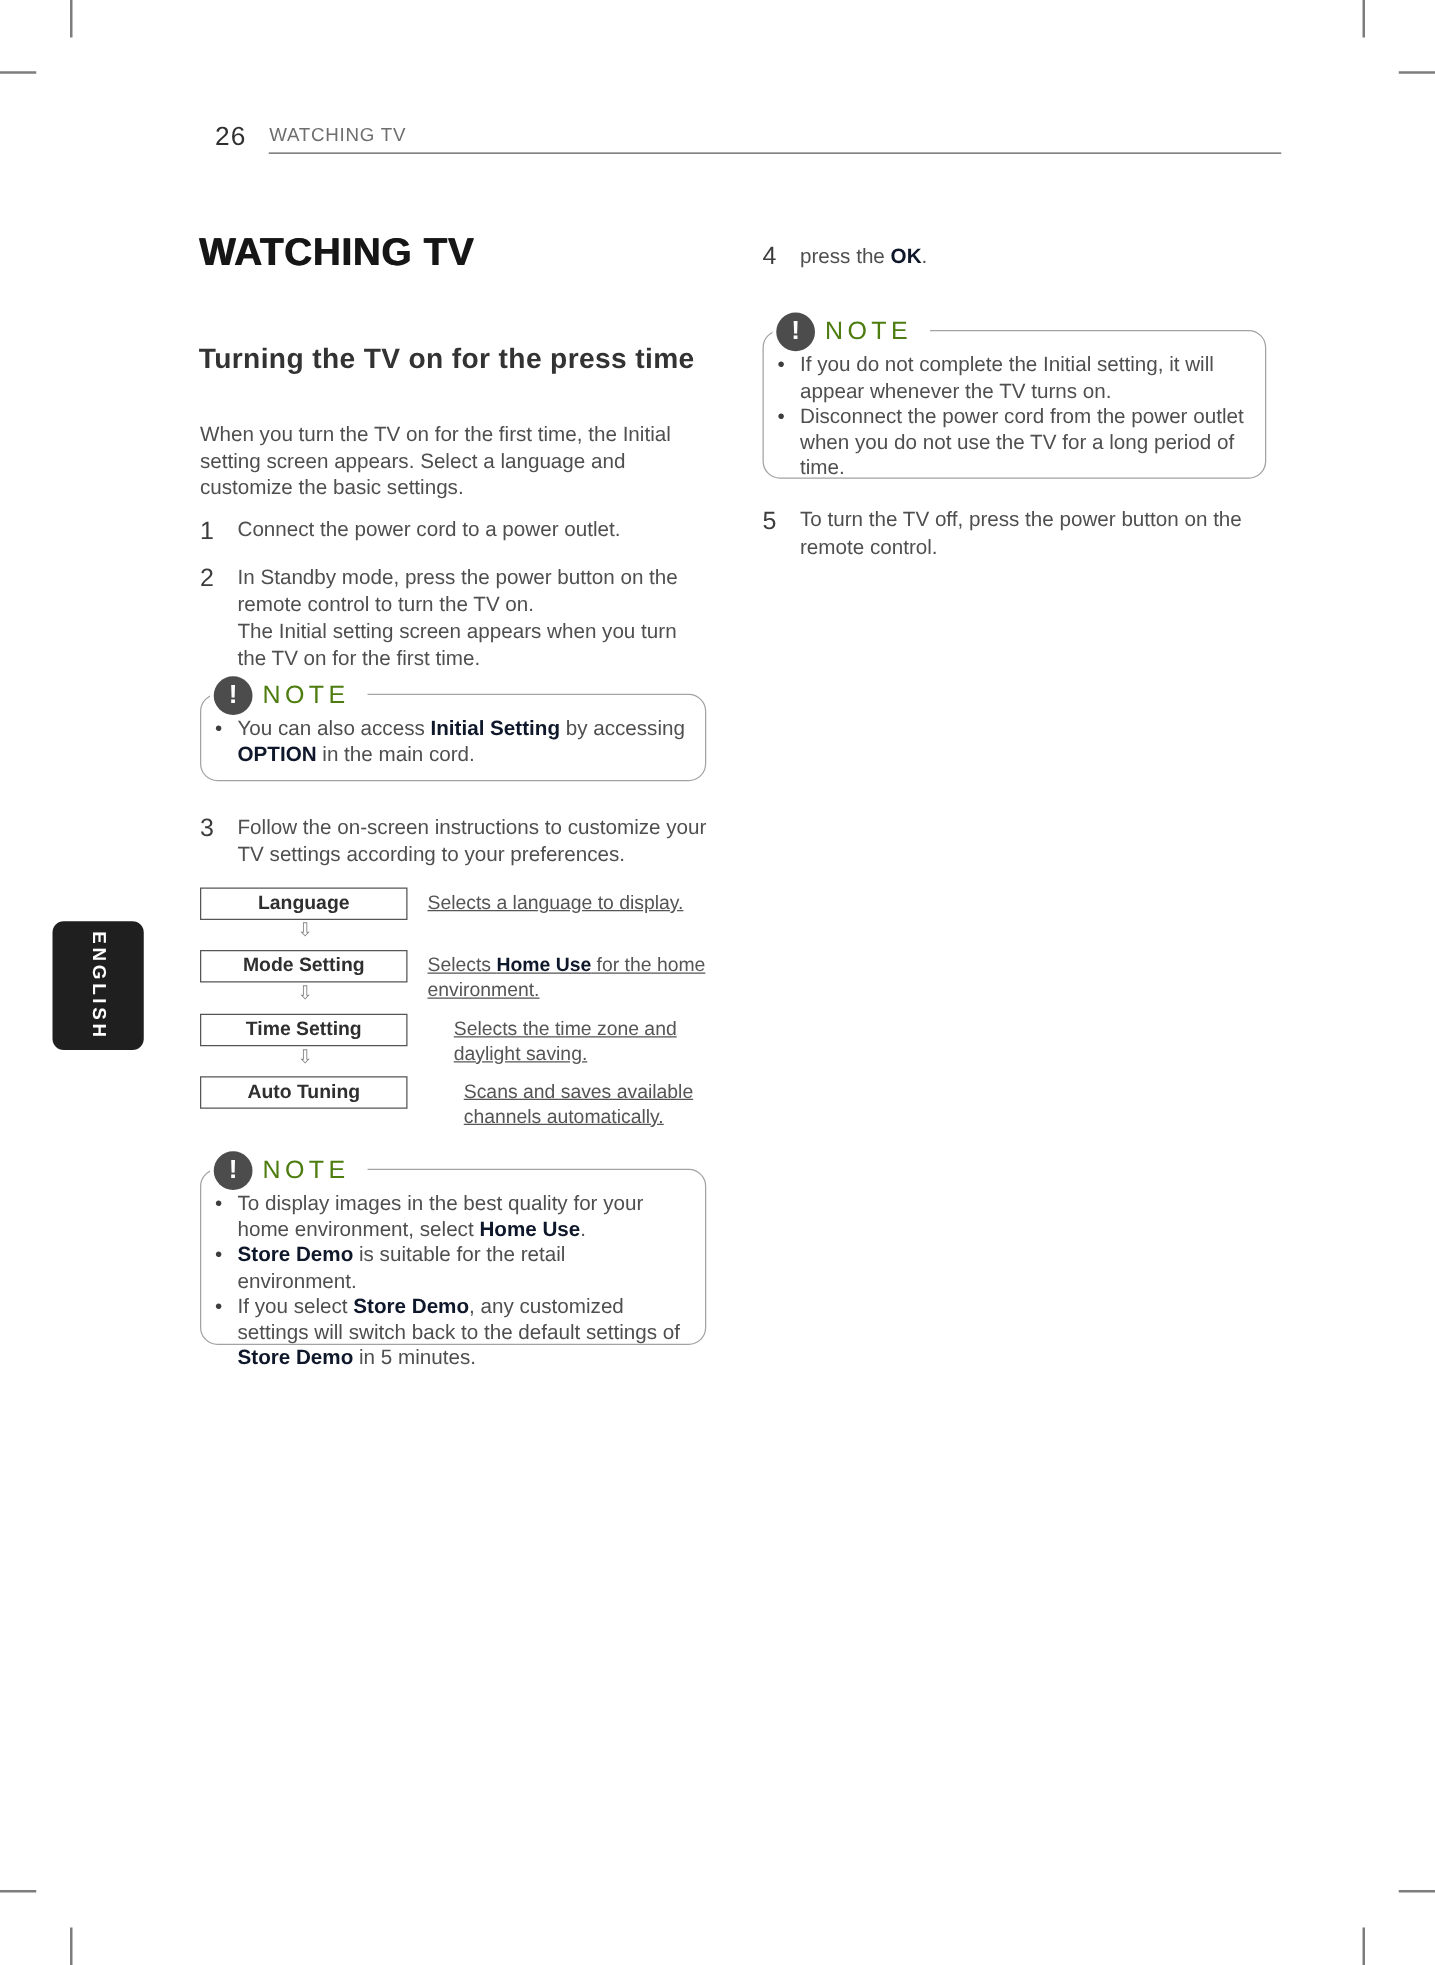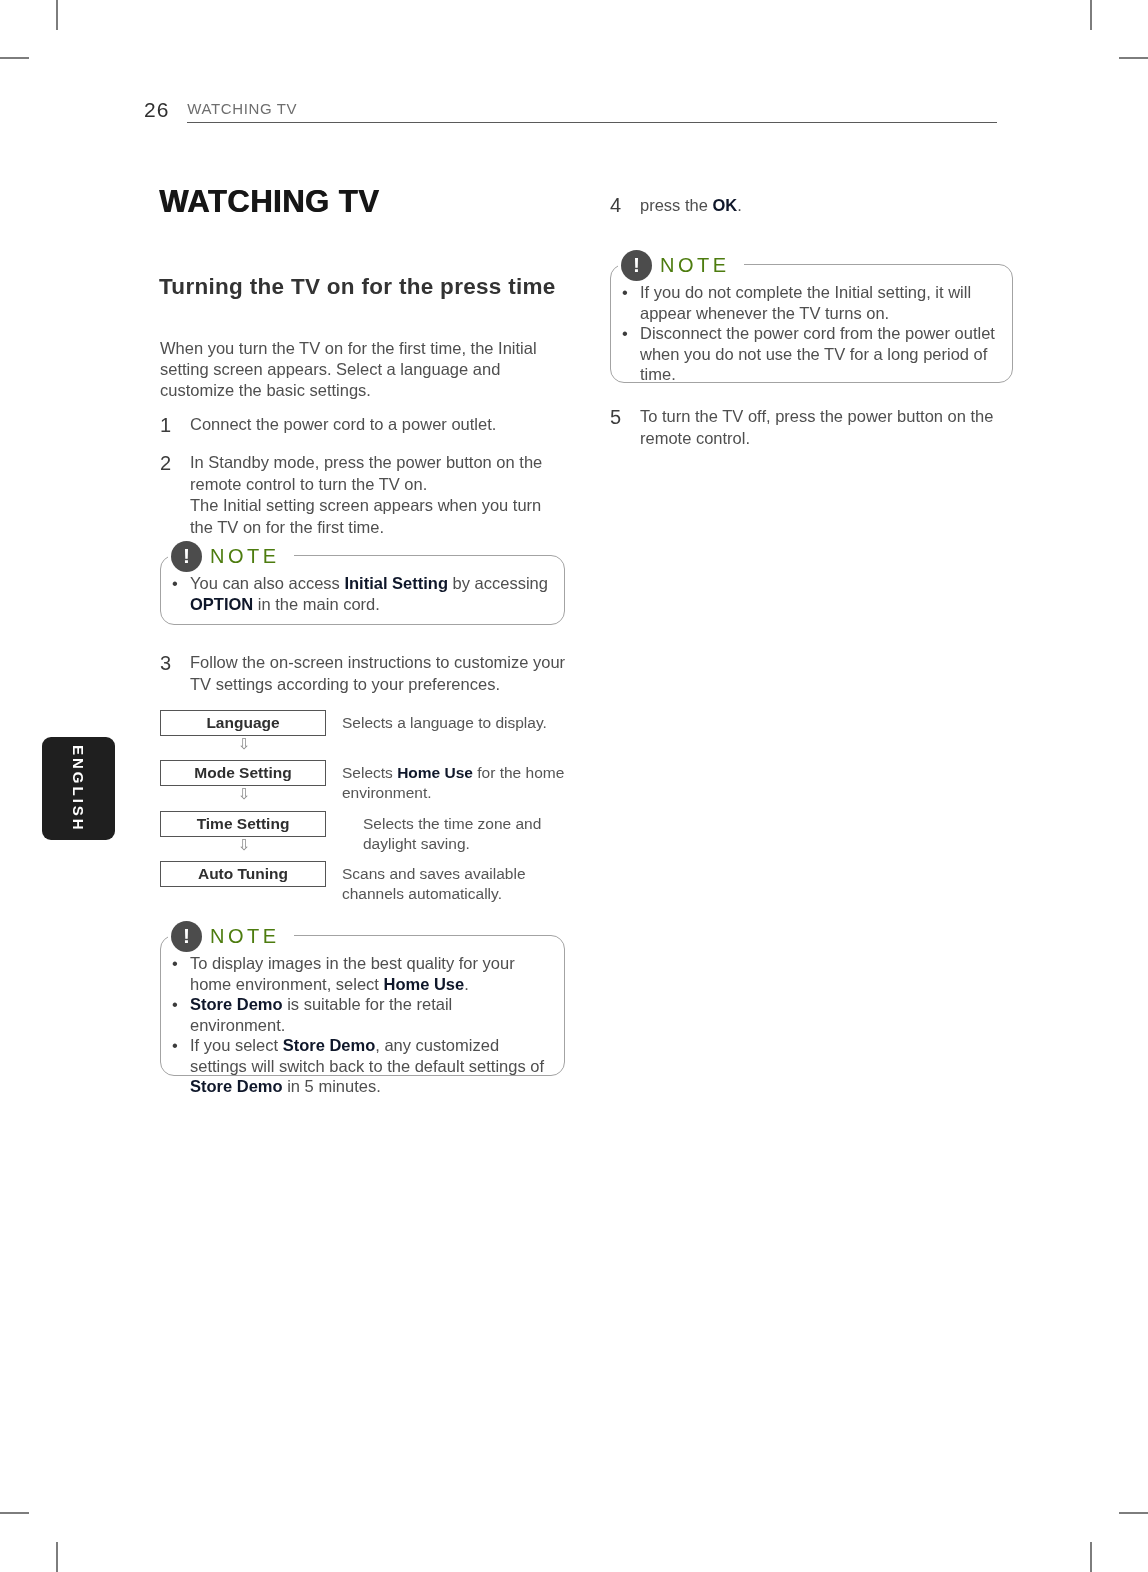--- a/index.html
+++ b/index.html
@@ -6,21 +6,21 @@
   .page {
     position:relative; width:1148px; height:1572px; background:#ffffff;
     font-family:"Liberation Sans", sans-serif; color:#4f4f4f; overflow:hidden;
   }
   .b { font-weight:bold; color:#0f172a; }
 
   
   .cm { position:absolute; background:#7d7d7d; }
 
   
-  .header { position:absolute; left:144px; top:98px; width:853px; display:flex; align-items:flex-end; }
+  .header { position:absolute; left:172px; top:98px; width:853px; display:flex; align-items:flex-end; }
   .page-num { font-size:21px; color:#2f2f2f; padding-bottom:1px; letter-spacing:1px; }
   .header-rule { flex:1; margin-left:18px; border-bottom:1.5px solid #5a5a5a; padding-bottom:4px; }
   .header-section { font-size:15px; color:#6e6e6e; letter-spacing:0.6px; }
 
   
   .lang-tab {
     position:absolute; left:42px; top:737px; width:73px; height:103px;
     background:#1f1f1f; border-radius:9px; display:flex; align-items:center; justify-content:center;
   }
   .lang-tab span {
@@ -61,21 +61,21 @@
   .bullet-marker { flex:0 0 18px; color:#3d3d3d; text-align:left; }
   .note-bullet .txt { flex:1; }
 
   
   .flow { position:absolute; left:160px; top:710px; width:405px; height:180px; }
   .flow-row { position:absolute; left:0; display:flex; align-items:flex-start; width:405px; }
   .flow-box {
     width:164px; flex:0 0 164px; height:24px; border:1.5px solid #555; display:flex; align-items:center; justify-content:center;
     font-size:15.5px; font-weight:bold; color:#2f2f2f; background:#fff;
   }
-  .flow-desc { margin-left:16px; width:224px; font-size:15.5px; line-height:19.5px; color:#555; padding-top:3px; }
+  .flow-desc { margin-left:16px; width:224px; font-size:15.5px; line-height:19.5px; color:#555; padding-top:3px;text-decoration:underline; }
   .flow-arrow { position:absolute; left:72px; top:25px; width:24px; text-align:center; font-size:15px; color:#8a8a8a; }
 </style>
 </head>
 <body>
 
 <div class="page">
 
   <div class="cm" style="left:56px;top:0;width:2px;height:30px;"></div>
   <div class="cm" style="left:0;top:57px;width:29px;height:2px;"></div>
   <div class="cm" style="left:1090px;top:0;width:2px;height:30px;"></div>
@@ -148,21 +148,21 @@
     <div class="flow-row" style="top:50px;justify-content:flex-end;">
       <div class="flow-box">Mode Setting</div>
       <div class="flow-desc"><span>Selects </span><span class="b">Home Use</span><span> for the home environment.</span></div>
       <div class="flow-arrow">⇩</div>
     </div>
     <div class="flow-row" style="top:101px;gap:21px;">
       <div class="flow-box">Time Setting</div>
       <div class="flow-desc"><span>Selects the time zone and daylight saving.</span></div>
       <div class="flow-arrow">⇩</div>
     </div>
-    <div class="flow-row" style="top:151px;">
+    <div class="flow-row" style="top:151px;gap:29px;">
       <div class="flow-box">Auto Tuning</div>
       <div class="flow-desc"><span>Scans and saves available channels automatically.</span></div>
     </div>
   </div>
 
   <div class="note" style="left:160px;top:935px;width:405px;height:141px;">
     <div class="note-header">
       <div class="note-icon">
           <span>!</span>
         </div>

